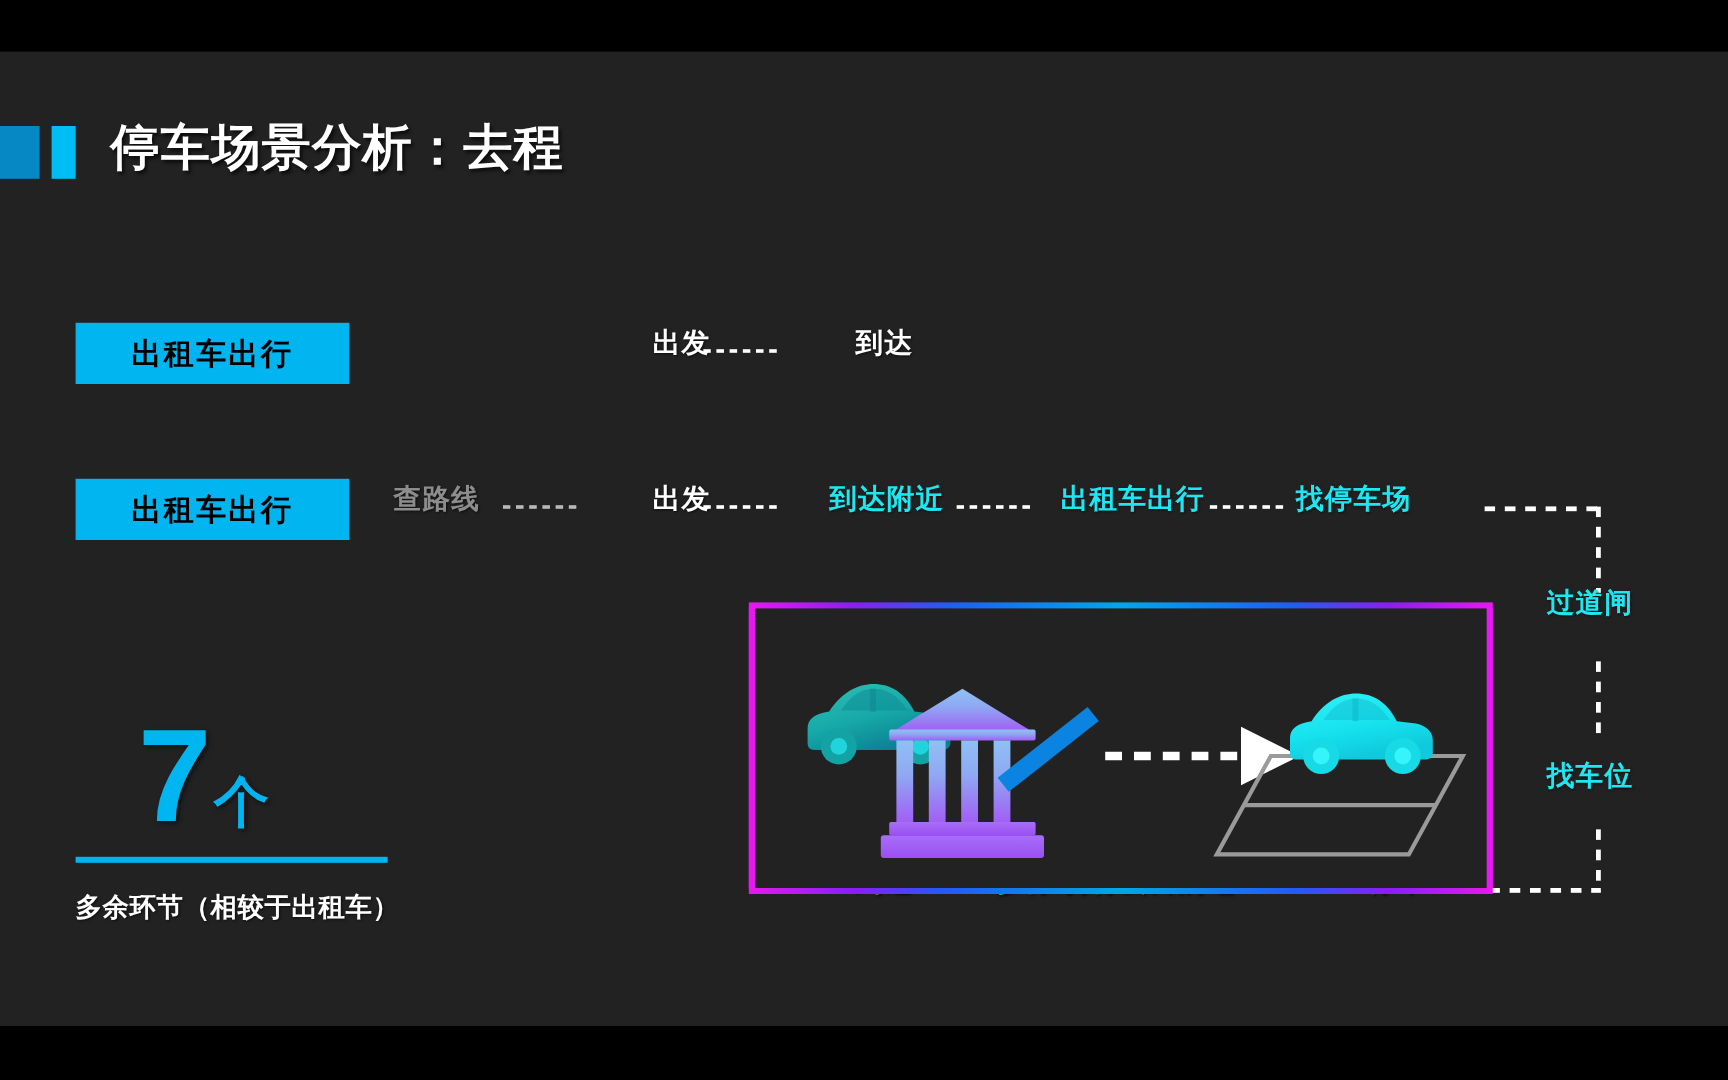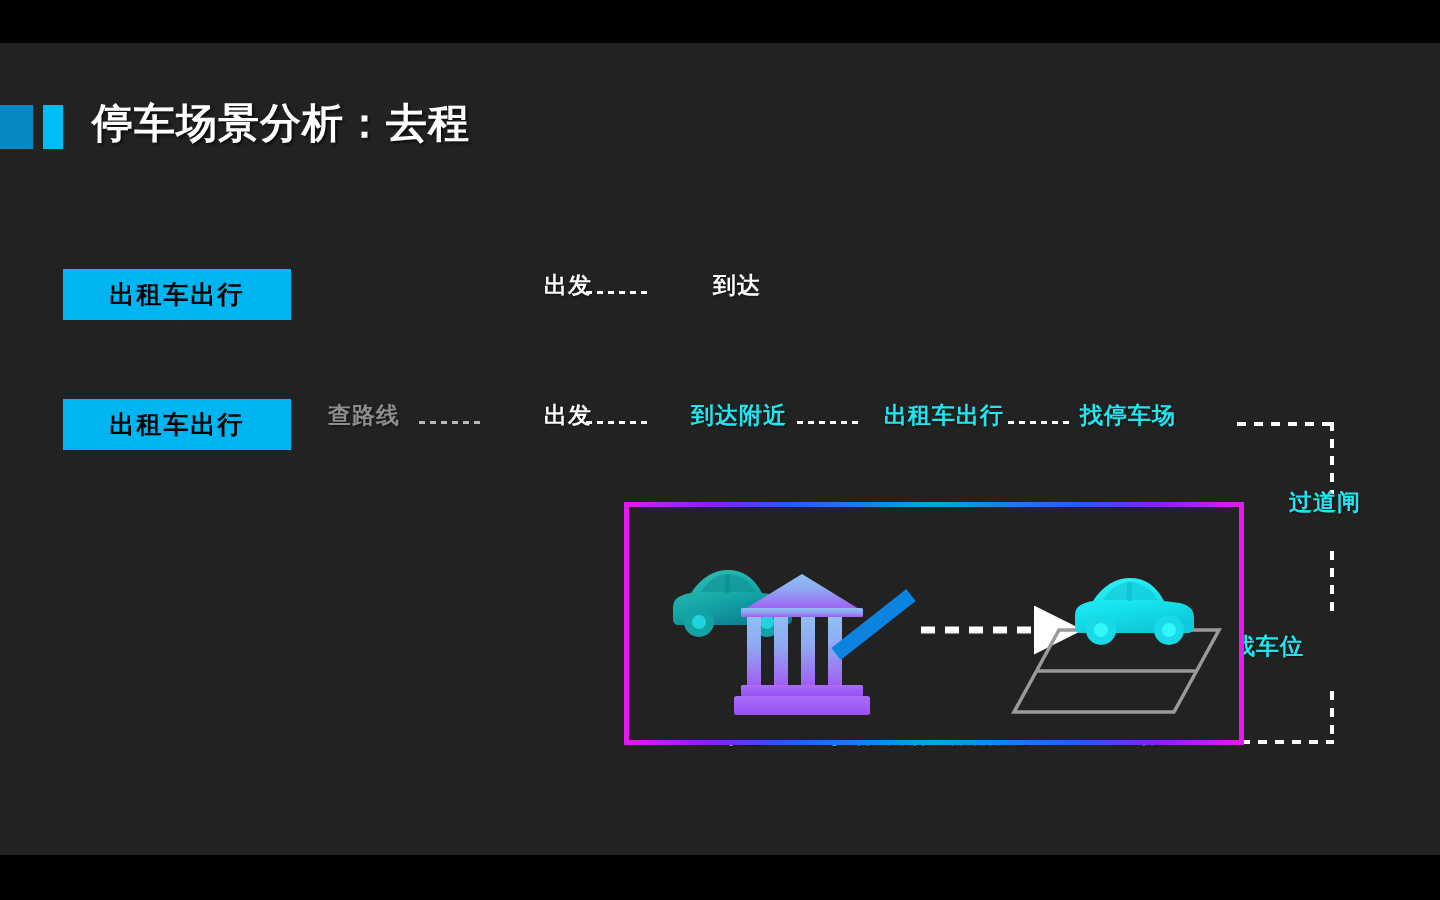--- a/index.html
+++ b/index.html
@@ -141,33 +141,40 @@
 
     <div class="step cyan" style="left:1080px; top:357px;">找停车场</div>
 
     <div class="path-h" style="left:1237px; top:379px; width:97px;"></div>
     <div class="path-v" style="left:1330px; top:379px; height:72px;"></div>
 
     <div class="step cyan" style="left:1289px; top:444px;">过道闸</div>
 
     <div class="path-v" style="left:1330px; top:508px; height:67px;"></div>
 
-    <div class="step cyan" style="left:1232px; top:588px;">找车位</div>
+    <div class="step cyan" style="left:1289px; top:588px;">找车位</div>
 
     <div class="path-v" style="left:1330px; top:648px; height:52px;"></div>
     <div class="path-h" style="left:1241px; top:697px; width:93px;"></div>
 
     <div class="step cyan" style="left:1140px; top:676px;">停车</div>
     <div class="dots" style="left:1068px; top:697px; width:60px;"></div>
 
     <div class="step cyan" style="left:830px; top:676px;">步行/骑行去目的地</div>
     <div class="dots" style="left:757px; top:697px; width:60px;"></div>
 
     <div class="step white" style="left:676px; top:676px;">到达</div>
 
+    <div id="stat">
+      <div>
+        <span id="stat-number">7</span><span id="stat-unit">个</span>
+      </div>
+      <div id="stat-rule"></div>
+      <div id="stat-caption">多余环节（相较于出租车）</div>
+    </div>
 
     <div id="panel">
       <div id="panel-edge-l"></div>
       <div id="panel-edge-r"></div>
 
       <svg id="panel-svg" viewBox="0 0 610 233">
         <defs>
           <linearGradient id="gTealCar" x1="0" y1="0" x2="0.6" y2="1">
             <stop offset="0" stop-color="#2fbfb4"></stop>
             <stop offset="0.55" stop-color="#16a9a8"></stop>

